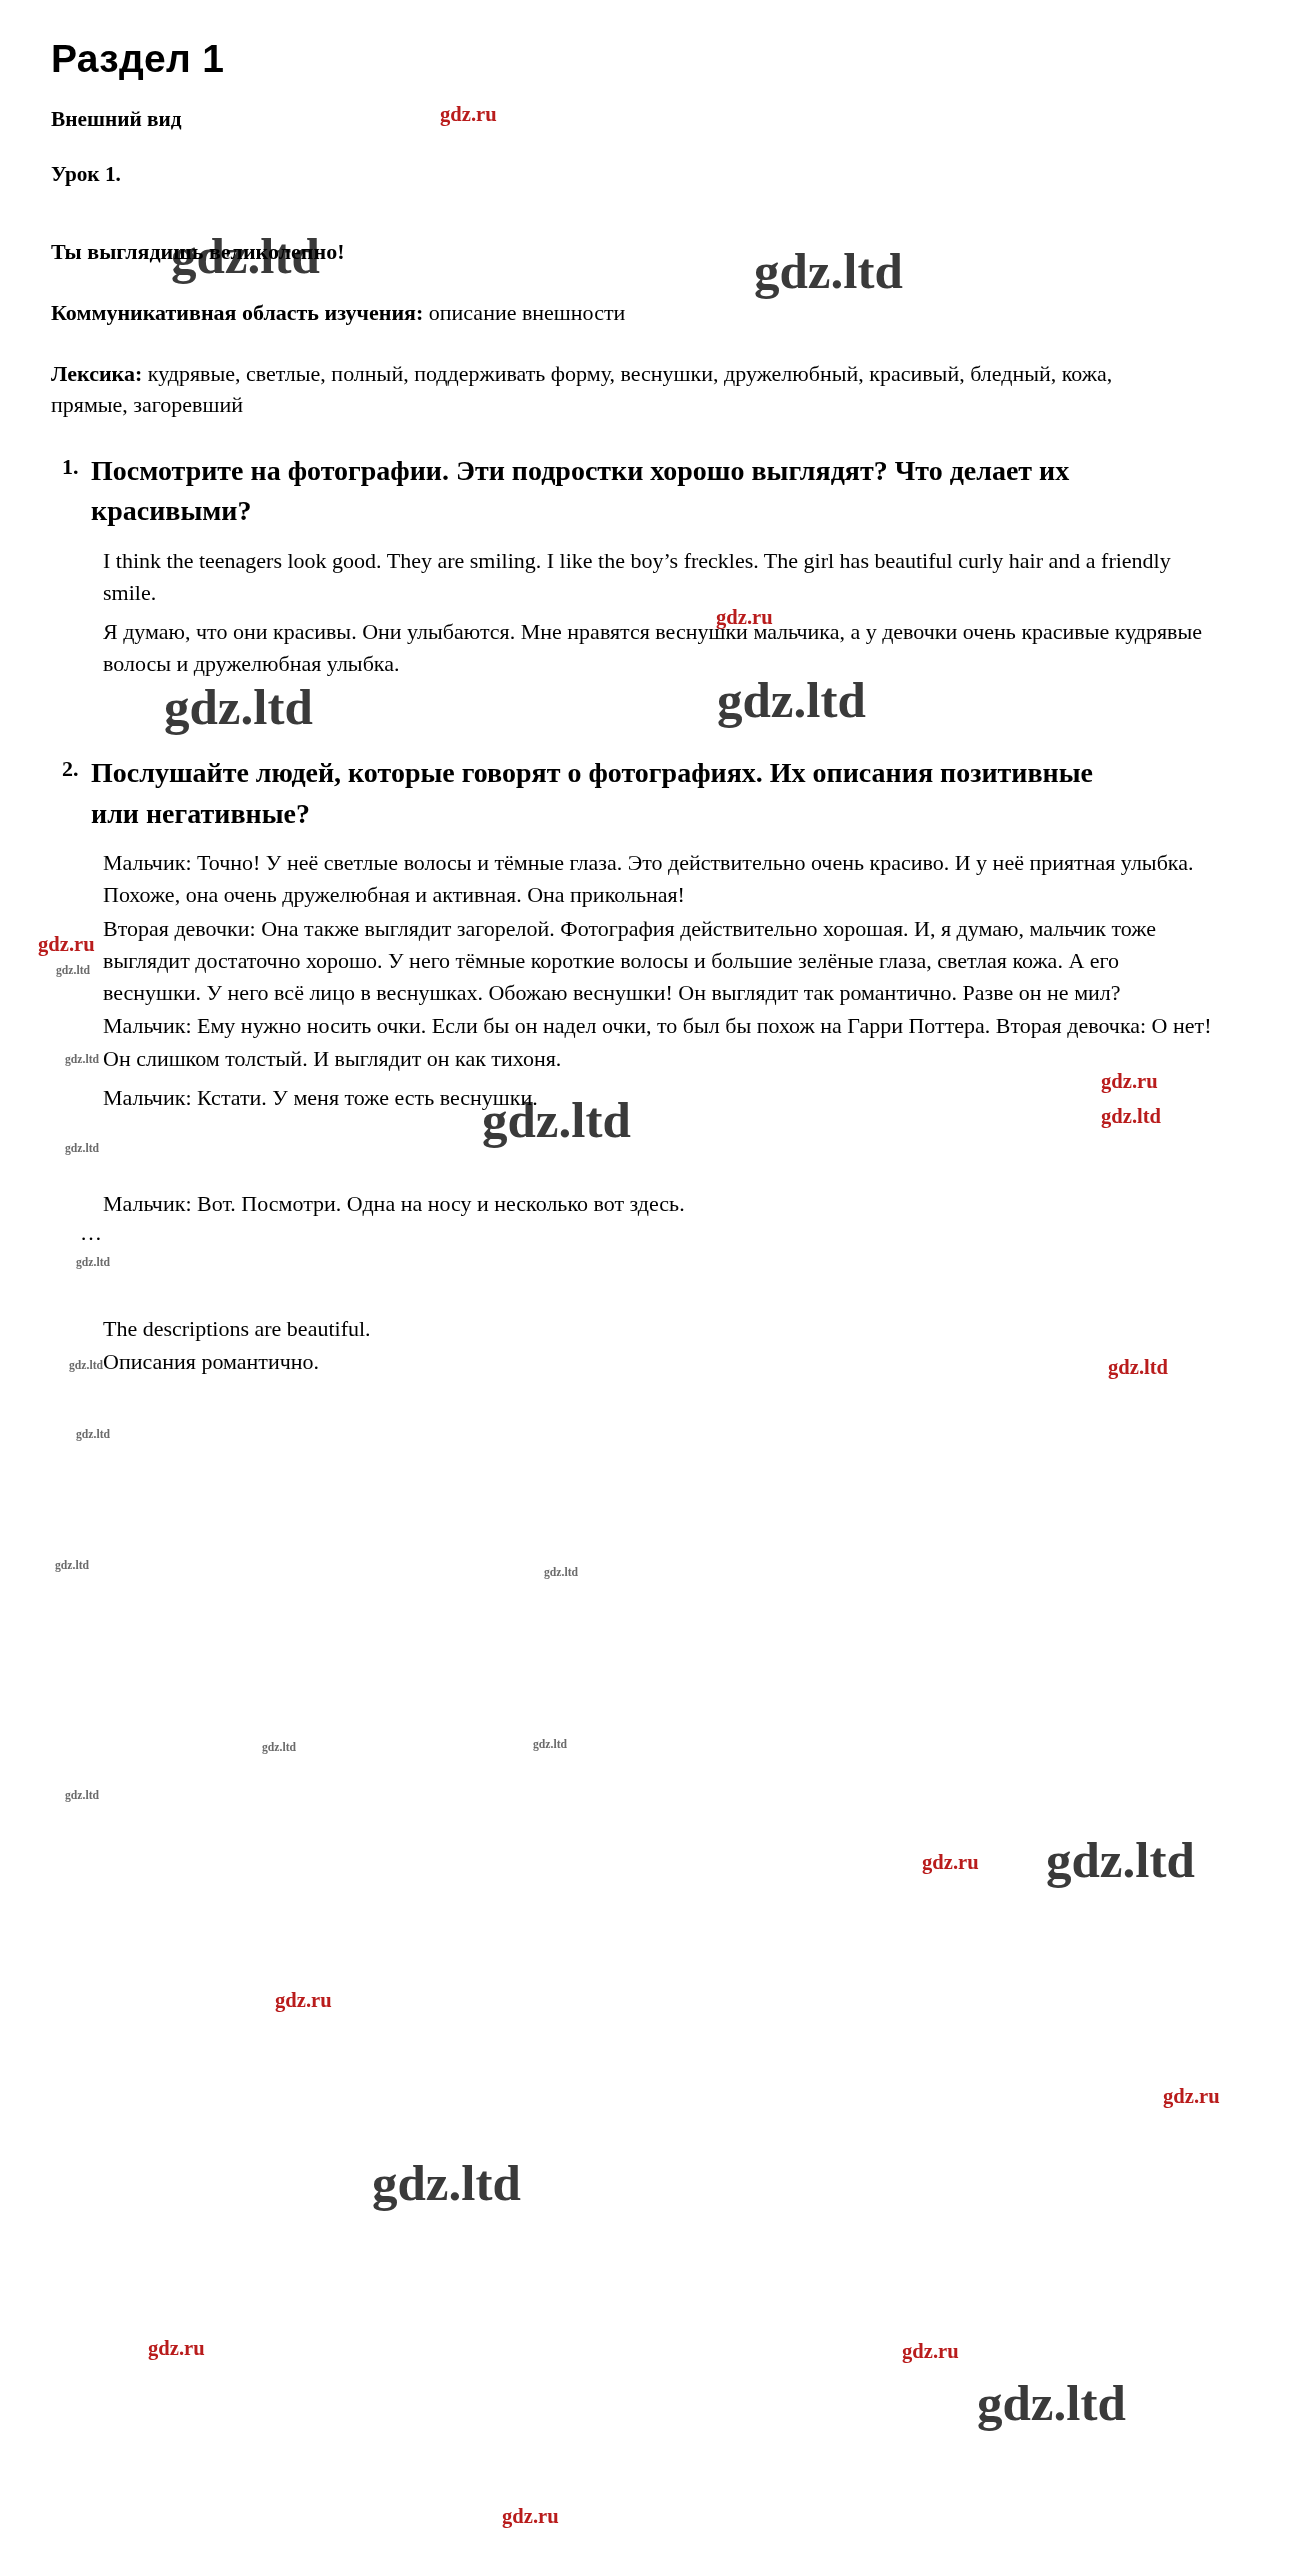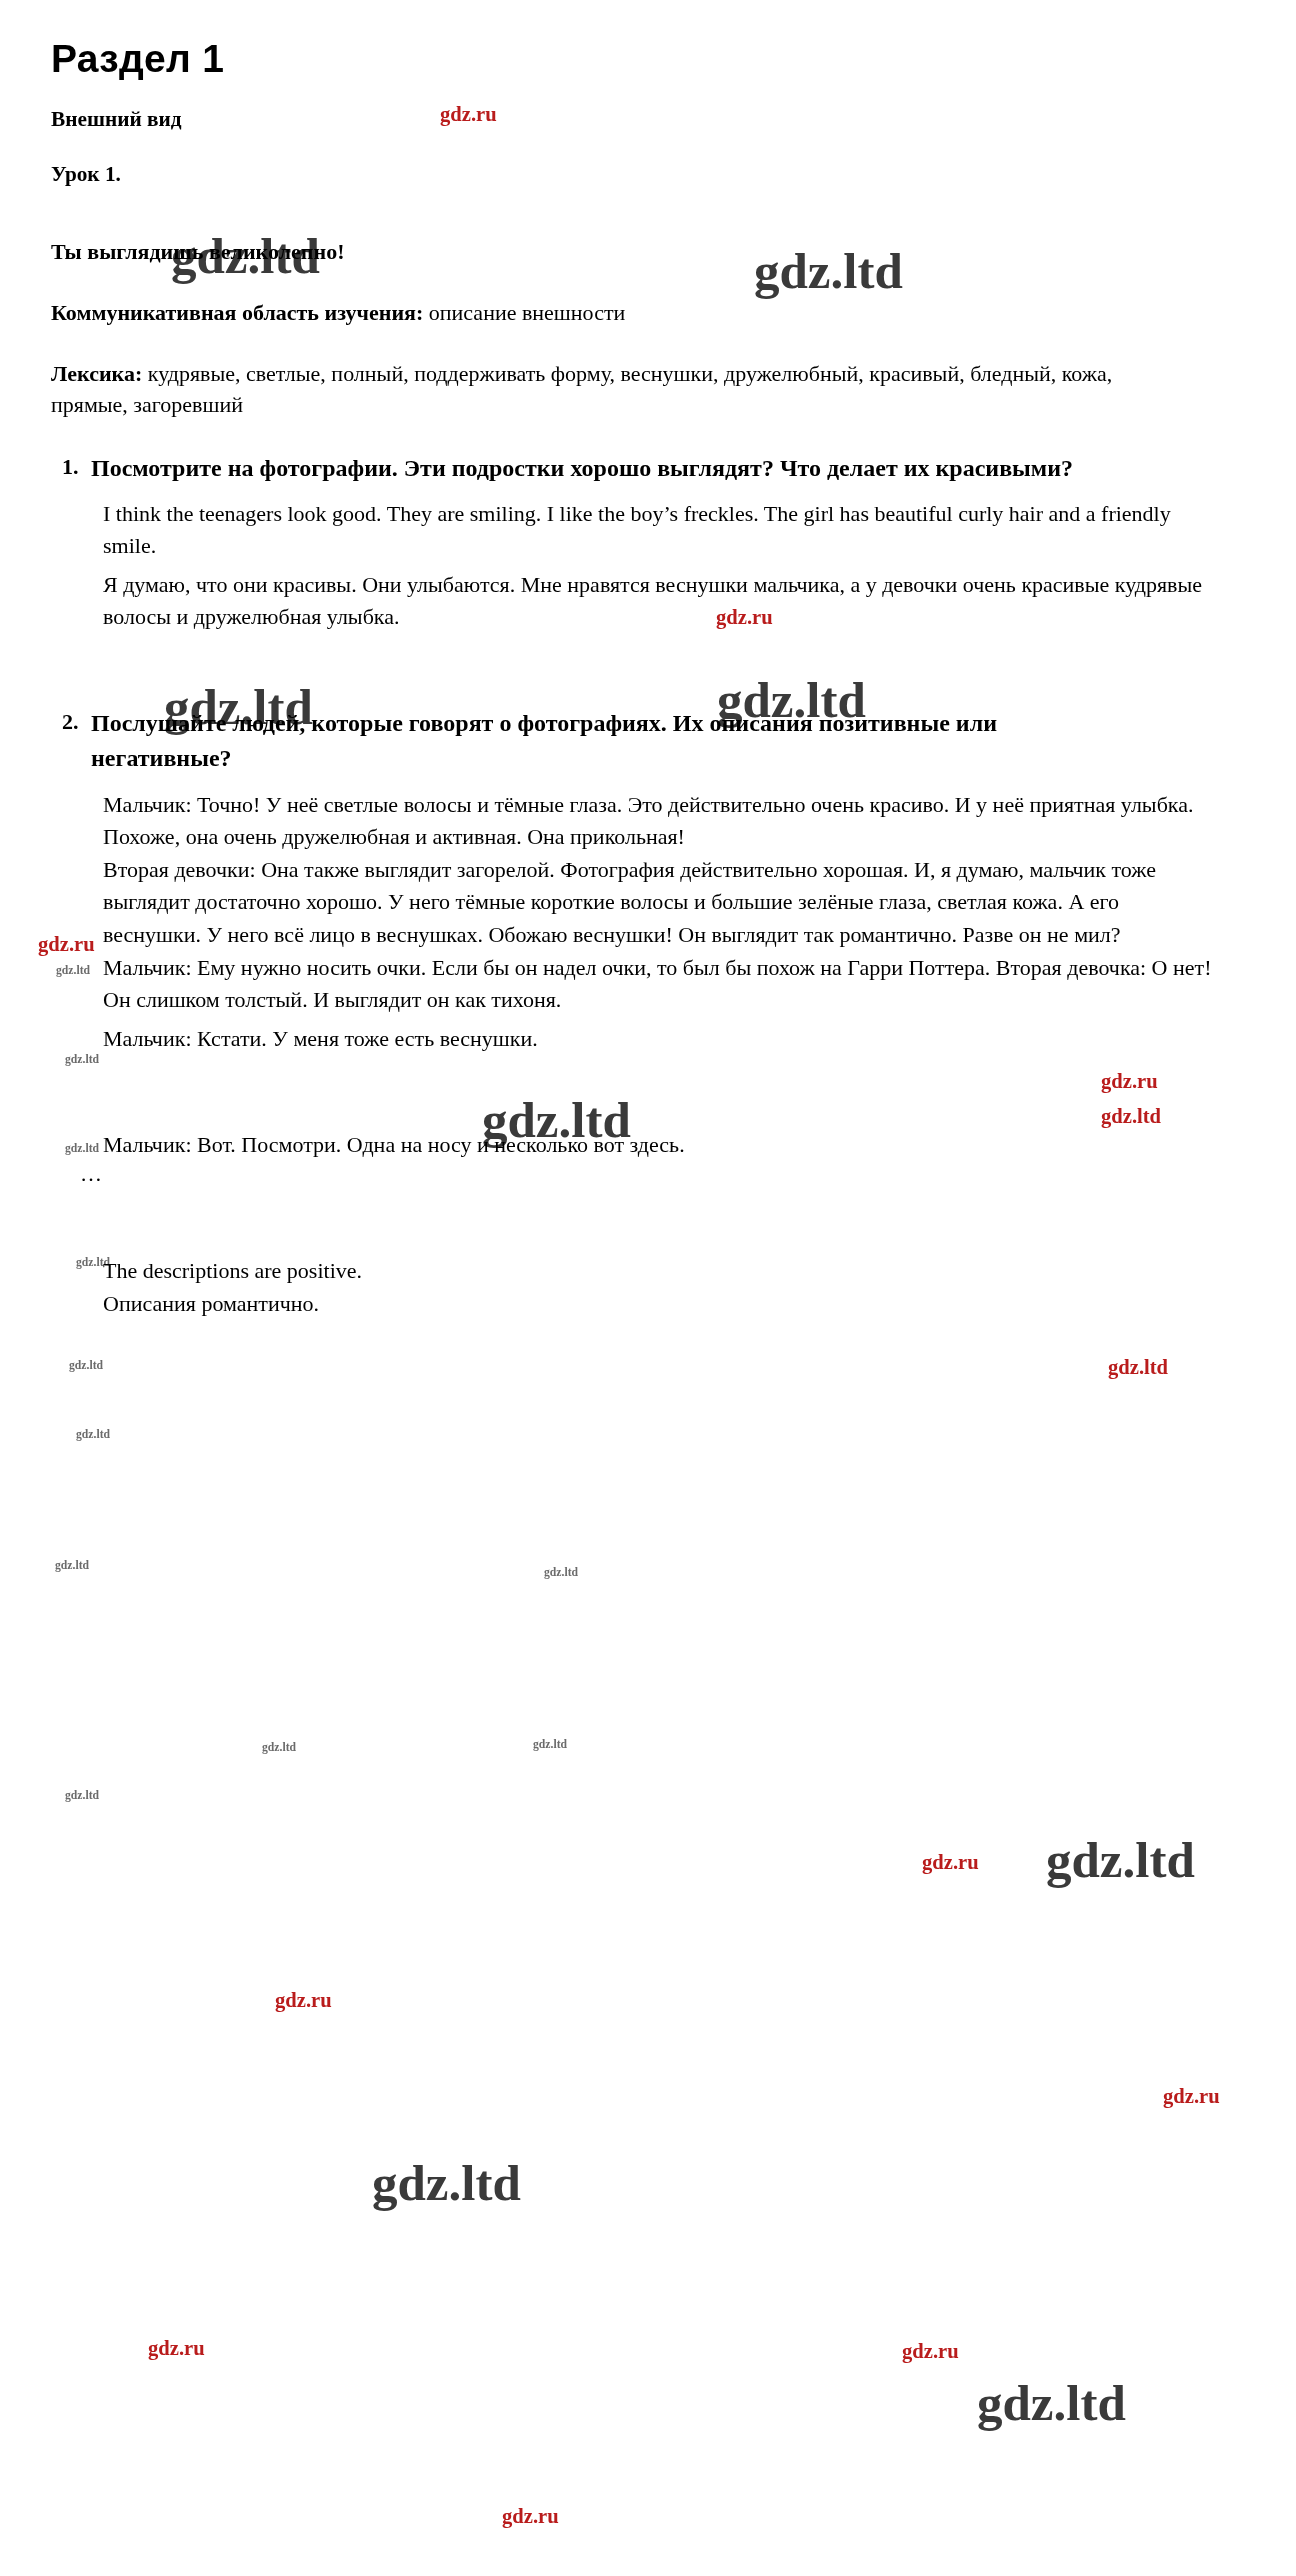--- a/index.html
+++ b/index.html
@@ -83,21 +83,21 @@
     width: 51px;
     flex: 0 0 51px;
     text-align: right;
     padding-right: 12.4px;
     box-sizing: border-box;
     line-height: 1.46;
   }
   .task-text {
     font-family: "Liberation Serif", serif;
     font-weight: bold;
-    font-size: 24px;
+    font-size: 28px;
     line-height: 1.46;
     max-width: 1032px;
   }
   .answer {
     font-size: 22px;
     line-height: 1.46;
     margin: 0 0 6.9px 0;
     padding-left: 63px;
     max-width: 1115px;
   }
@@ -216,18 +216,18 @@
     <p class="answer">Мальчик: Ему нужно носить очки. Если бы он надел очки, то был бы похож на Гарри Поттера. Вторая девочка: О нет! Он слишком толстый. И выглядит он как тихоня.</p>
     <p class="answer">Мальчик: Кстати. У меня тоже есть веснушки.</p>
 
     <div class="gap-large"></div>
 
     <p class="tail">Мальчик: Вот. Посмотри. Одна на носу и несколько вот здесь.</p>
     <p class="ellipsis">…</p>
 
     <div class="gap-large"></div>
 
-    <p class="tail">The descriptions are positive.</p>
+    <p class="tail">The descriptions are beautiful.</p>
     <p class="tail">Описания романтично.</p>
 
   </div>
 </div>
 
 
 </body></html>

